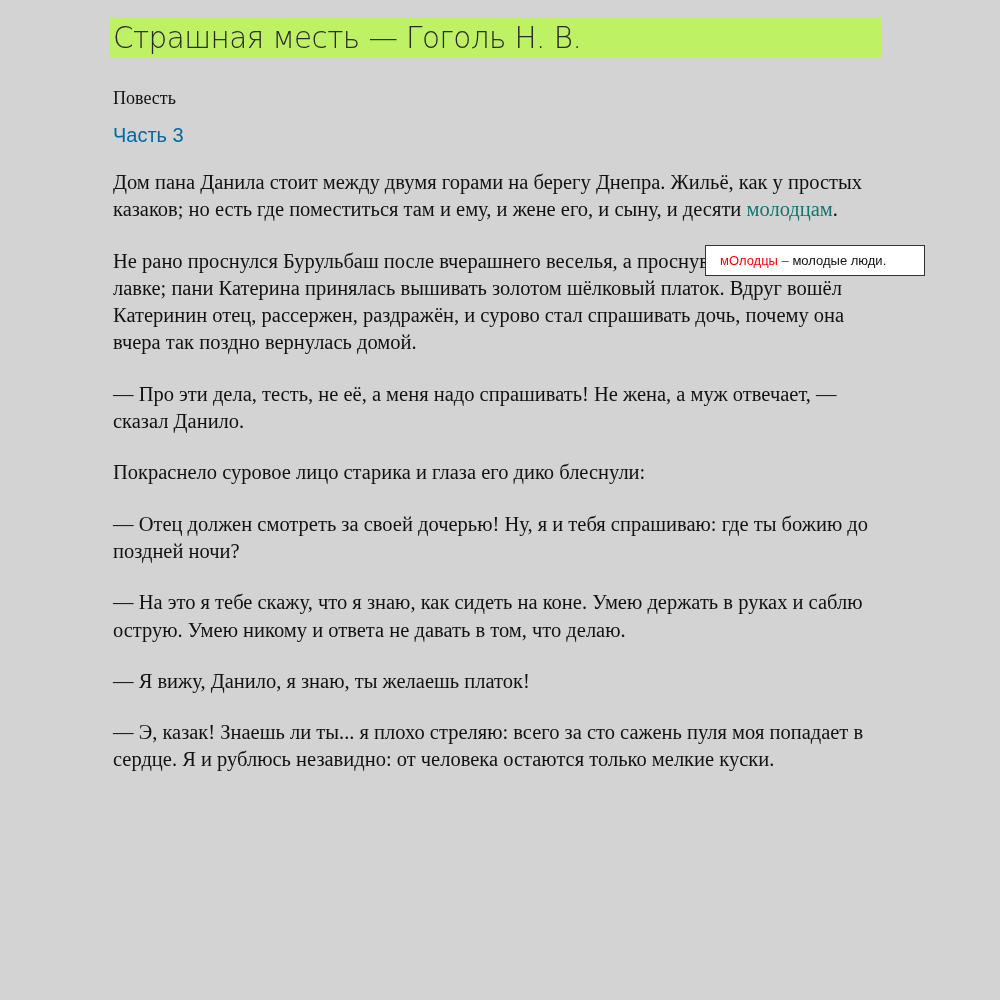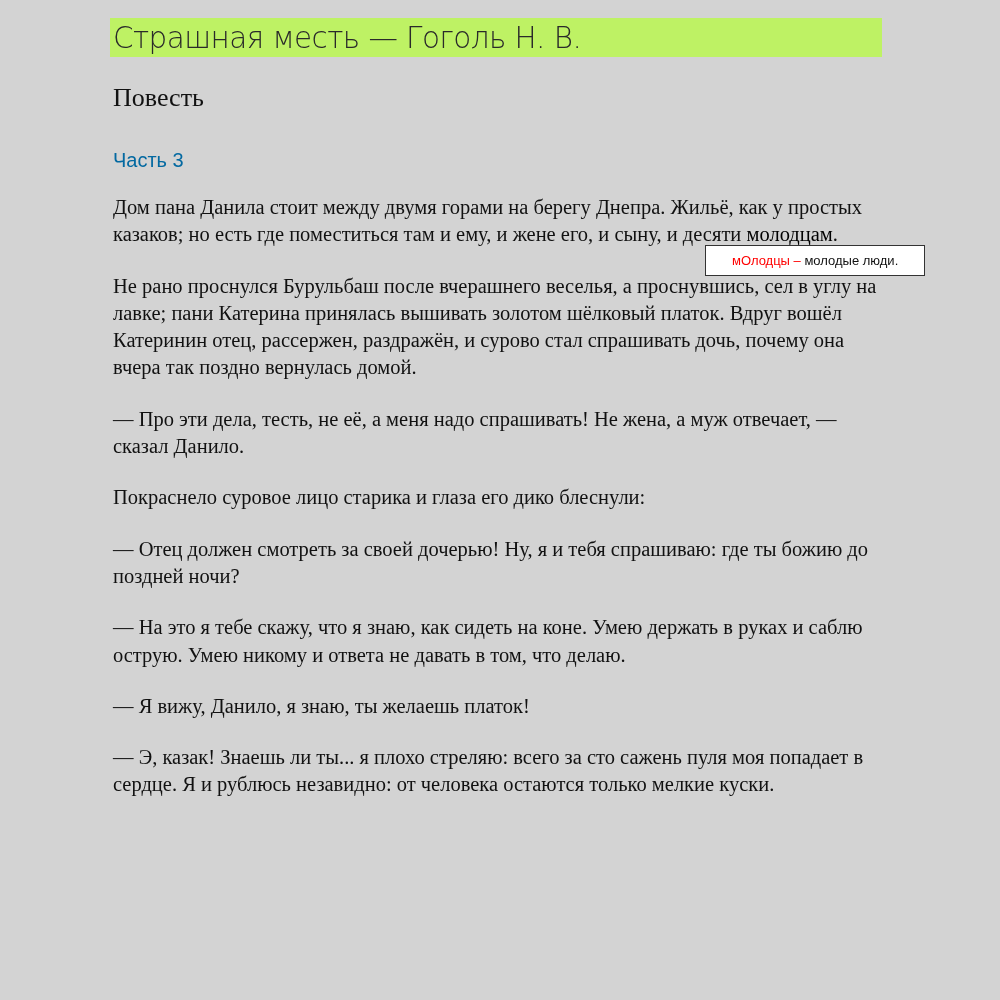--- a/index.html
+++ b/index.html
@@ -39,56 +39,56 @@
       transform-origin: left center;
     }
     .content {
       position: absolute;
       left: 113px;
       top: 83px;
       width: 790px;
     }
     .subtitle {
       font-family: "Liberation Serif", serif;
-      font-size: 26px;
+      font-size: 18px;
       line-height: 30px;
-      margin: 0 0 32px 0;
+      margin: 0 0 7px 0;
       color: #111;
     }
     .chapter {
       font-family: "Liberation Sans", "DejaVu Sans", sans-serif;
       font-size: 20px;
       line-height: 30px;
       color: #0369a1;
       margin: 0 0 19px 0;
     }
     .para {
       font-family: "Liberation Serif", serif;
       font-size: 20.5px;
       line-height: 27.3px;
       margin: 0 0 24px 0;
       color: #111;
       width: 780px;
     }
     .red {
-      color: #000000;
+      color: #0f766e;
     }
     .tooltip {
       position: absolute;
       left: 705px;
       top: 245px;
       width: 220px;
       height: 31px;
       background: #ffffff;
       border: 1px solid #333;
       box-sizing: border-box;
       font-family: "Liberation Sans", "DejaVu Sans", sans-serif;
       font-size: 13px;
       line-height: 29px;
-      padding-left: 26px;
+      padding-left: 14px;
       white-space: nowrap;
       color: #111;
     }
     .tooltip .term {
       color: #ff0000;
     }
   </style>
 </head>
 <body>
 

